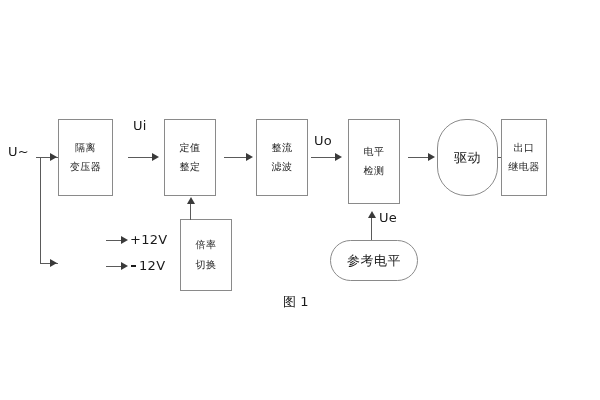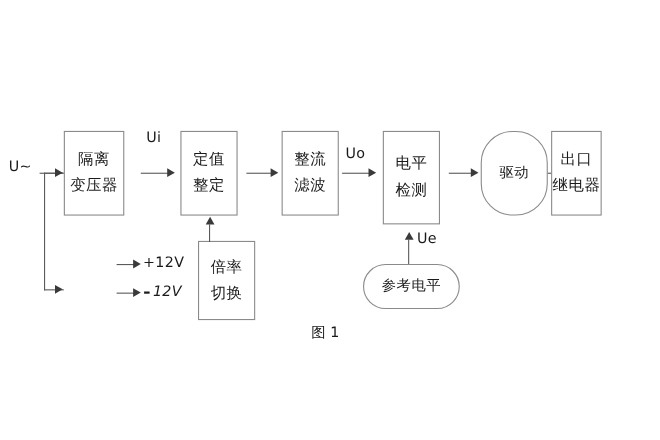--- a/index.html
+++ b/index.html
@@ -24,21 +24,21 @@
   .block {
     position: absolute;
     box-sizing: border-box;
     border: 1px solid #8a8a8a;
     background: #ffffff;
     display: flex;
     flex-direction: column;
     align-items: center;
     justify-content: center;
     color: #1a1a1a;
-    font-size: 14px;
+    font-size: 10px;
     line-height: 1.05;
   }
   .block .ln {
     display: block;
     white-space: nowrap;
     letter-spacing: 0.5px;
   }
   .block .ln + .ln {
     margin-top: 9px;
   }
@@ -159,21 +159,21 @@
   </div>
 
 
   <div class="wire h" style="left:106px; top:240px; width:18px;"></div>
   <div class="arrow right" style="left:121px; top:236px;"></div>
   <div class="lbl" style="left:130px; top:232px;">+12V</div>
 
   <div class="wire h" style="left:106px; top:266px; width:18px;"></div>
   <div class="arrow right" style="left:121px; top:262px;"></div>
   <div class="dash" style="left:131px; top:265px; width:5px;"></div>
-  <div class="lbl" style="left:139px; top:258px;font-style:italic;">12V</div>
+  <div class="lbl" style="left:139px; top:258px;">12V</div>
 
   <div class="block" style="left:180px; top:219px; width:52px; height:72px;">
     <span class="ln">倍率</span>
     <span class="ln">切换</span>
   </div>
 
   <div class="wire v" style="left:190px; top:204px; height:16px;"></div>
   <div class="arrow up" style="left:187px; top:197px;"></div>
 
   <div class="block single" style="left:330px; top:240px; width:88px; height:41px;">

